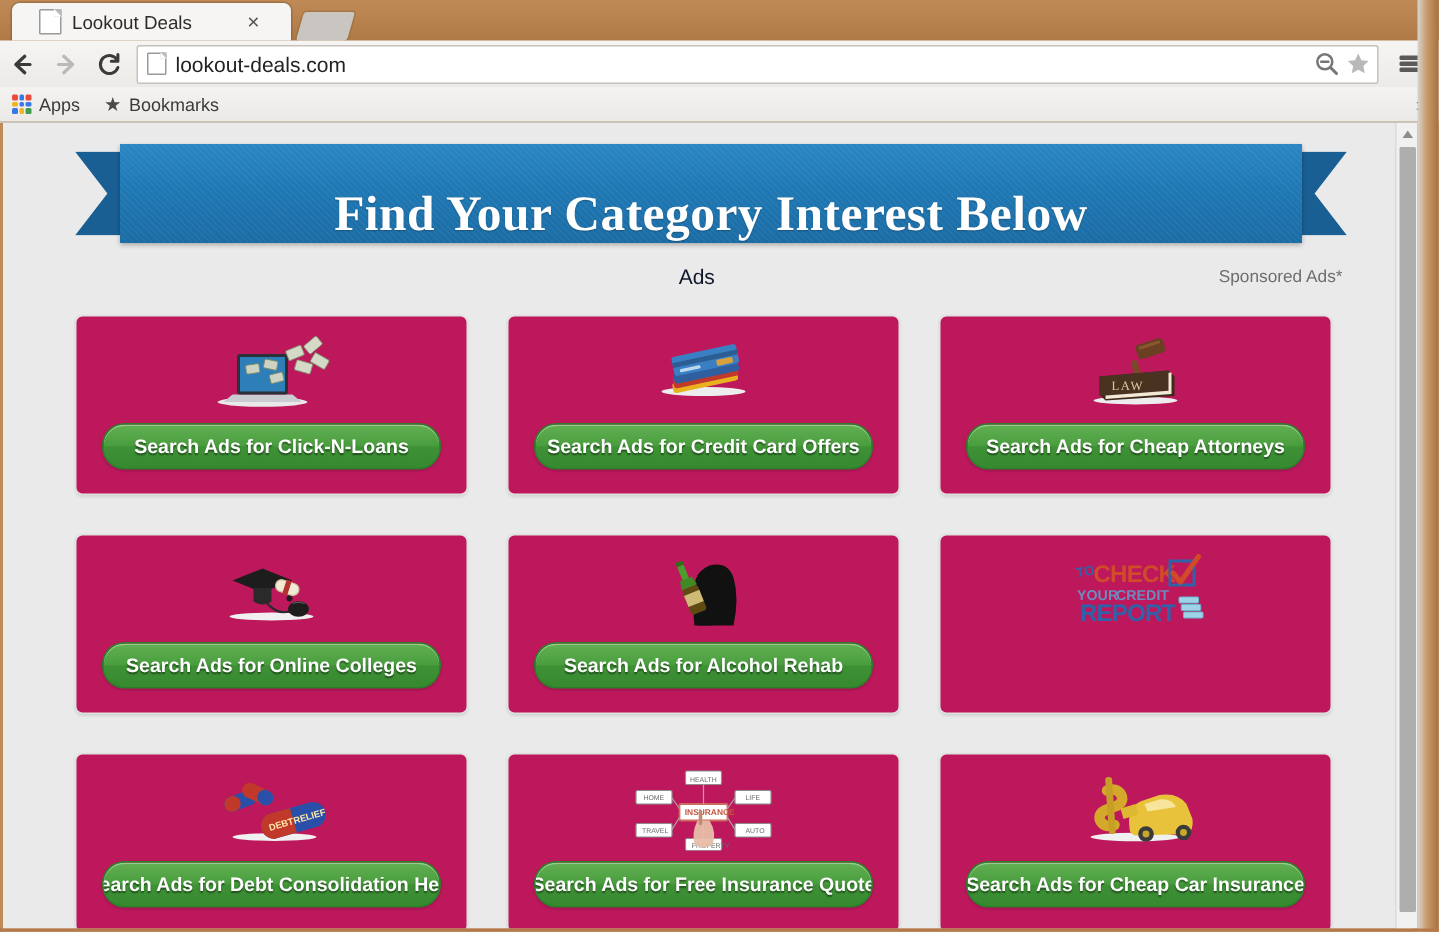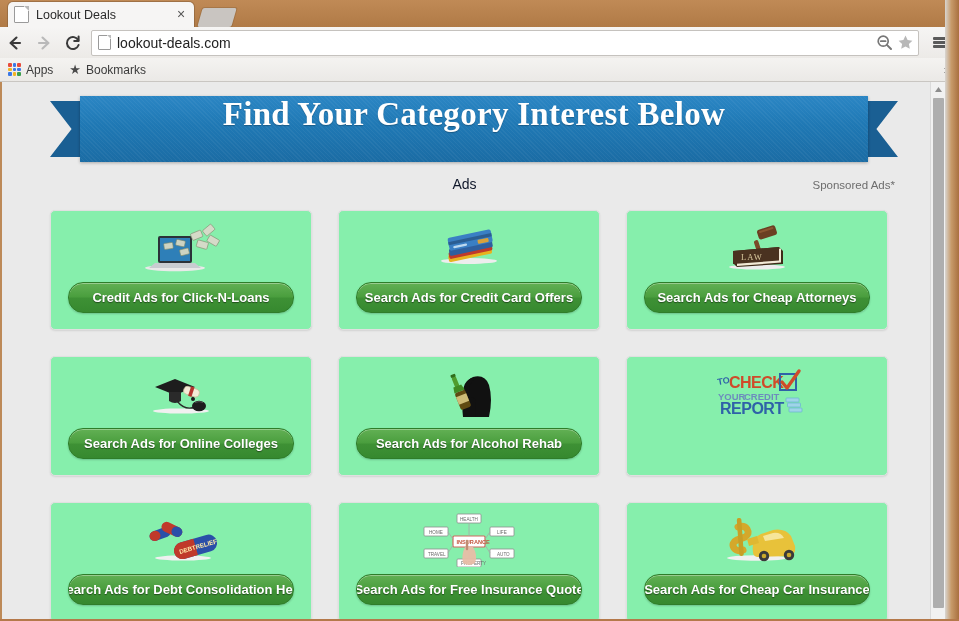--- a/index.html
+++ b/index.html
@@ -24,21 +24,21 @@
     position: absolute; left: 0; top: 0; right: 0; height: 27px;
     background: linear-gradient(180deg,#c08a56 0%,#b07a46 100%);
   }
   .tab {
     position: absolute; left: 8px; top: 2px;
     width: 186px; height: 25px;
     background: #f6f5f4;
     border-top-left-radius: 5px; border-top-right-radius: 5px;
     box-shadow: 0 0 0 1px rgba(120,85,50,.45);
     display: flex; align-items: center;
-    padding: 0 6px;
+    padding: 0 18px;
     box-sizing: border-box;
   }
   .tab-favicon {
     width: 13px; height: 15px; flex: 0 0 13px;
     background: #fff;
     border: 1px solid #9a9a9a;
     border-radius: 1px;
     position: relative;
     margin-right: 7px;
   }
@@ -201,21 +201,21 @@
   }
   .ribbon-tail.left { left: 0; clip-path: polygon(0 0, 100% 0, 100% 100%, 0 100%, 60% 50%); }
   .ribbon-tail.right { right: 0; clip-path: polygon(0 0, 100% 0, 40% 50%, 100% 100%, 0 100%); }
   .ribbon-main {
     position: absolute; left: 30px; right: 30px; top: 0;
     height: 66px;
     background:
       repeating-linear-gradient(45deg, rgba(255,255,255,.045) 0 1px, rgba(0,0,0,0) 1px 3px),
       linear-gradient(180deg,#2b86c4 0%,#1f78b4 45%,#1b6ca4 100%);
     box-shadow: 0 1px 3px rgba(0,0,0,.28);
-    display: flex; align-items: flex-start; justify-content: center;
+    display: flex; align-items: flex-end; justify-content: center;
   }
   .ribbon-text {
     font-family: "Liberation Serif", serif;
     font-size: 33px; font-weight: bold;
     color: #ffffff;
     letter-spacing: .3px;
     text-shadow: 0 1px 1px rgba(0,0,0,.25);
     white-space: nowrap;
   }
 
@@ -233,21 +233,21 @@
   
   .grid {
     position: absolute; left: 48px; top: 128px;
     width: 842px;
     display: grid;
     grid-template-columns: repeat(3, 262px);
     gap: 26px 26px;
   }
   .card {
     height: 118px;
-    background: #86efac;
+    background: #be185d;
     border: 1px solid #e0e0e0;
     border-radius: 5px;
     box-shadow: 0 1px 2px rgba(0,0,0,.10);
     position: relative;
     overflow: hidden;
   }
   .card-icon {
     position: absolute; left: 0; top: 6px; width: 100%; height: 60px;
     display: flex; align-items: center; justify-content: center;
   }
@@ -382,21 +382,21 @@
               </g>
               <g fill="#d5dac8" stroke="#838f70" stroke-width=".6">
                 <rect x="58" y="13" width="11" height="7" rx="1" transform="rotate(-22 63 16)"></rect>
                 <rect x="64" y="22" width="11" height="7" rx="1" transform="rotate(16 69 25)"></rect>
                 <rect x="70" y="8" width="11" height="7" rx="1" transform="rotate(-40 75 11)"></rect>
                 <rect x="75" y="18" width="11" height="7" rx="1" transform="rotate(30 80 21)"></rect>
               </g>
             </svg>
           </div>
           <div class="card-btn">
-            <span>Credit Ads for Click-N-Loans</span>
+            <span>Search Ads for Click-N-Loans</span>
           </div>
         </div>
 
         <div class="card">
           <div class="card-icon">
             <svg class="ic" width="96" height="56" viewBox="0 0 96 56">
               <ellipse cx="48" cy="42" rx="28" ry="3" fill="#ededed"></ellipse>
               <g transform="rotate(-12 48 30)">
                 <rect x="26" y="32" width="44" height="7" rx="2" fill="#e8b21f"></rect>
                 <rect x="27" y="29" width="44" height="7" rx="2" fill="#c0392b"></rect>

